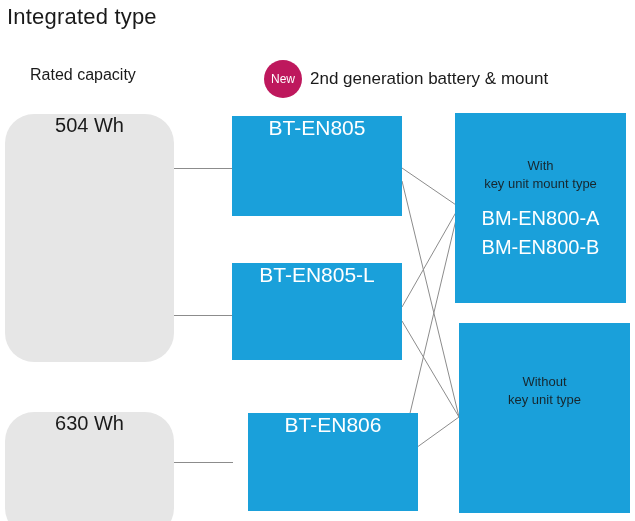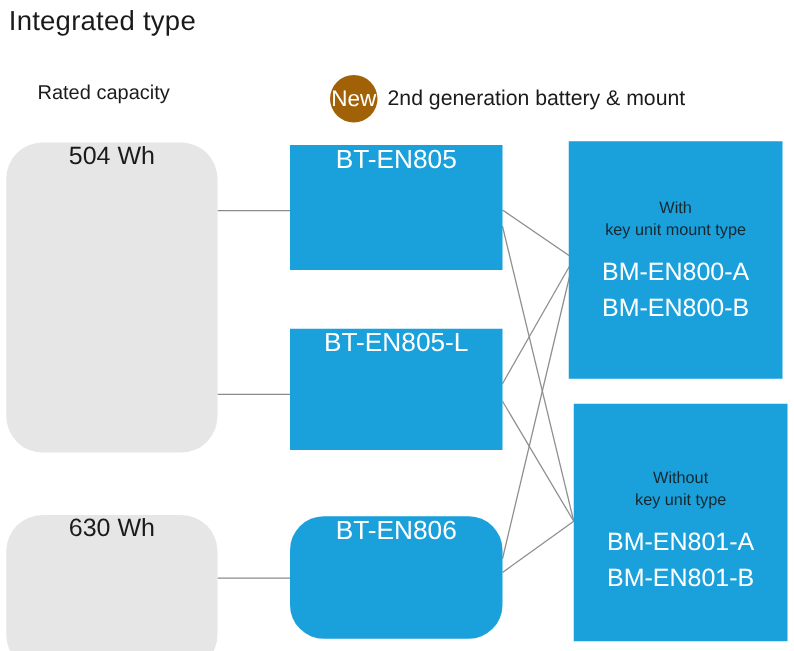--- a/index.html
+++ b/index.html
@@ -32,23 +32,23 @@
     font-size: 16px;
     color: #1a1a1a;
   }
   .new-badge {
     position: absolute;
     left: 264px;
     top: 60px;
     width: 38px;
     height: 38px;
     border-radius: 50%;
-    background: #a16207;
+    background: #be185d;
     color: #ffffff;
-    font-size: 18px;
+    font-size: 12px;
     display: flex;
     align-items: center;
     justify-content: center;
   }
   .gen-label {
     position: absolute;
     left: 310px;
     top: 69px;
     font-size: 17px;
     color: #1a1a1a;
@@ -74,21 +74,21 @@
   }
   .blue-box {
     background: #1aa0da;
     color: #ffffff;
     font-size: 21px;
   }
   .cap-504 { left: 5px;   top: 114px; width: 169px; height: 248px; }
   .cap-630 { left: 5px;   top: 412px; width: 169px; height: 125px;  }
   .bat-1   { left: 232px; top: 116px; width: 170px; height: 100px; }
   .bat-2   { left: 232px; top: 263px; width: 170px; height: 97px;  }
-  .bat-3   { left: 232px; top: 413px; width: 170px; height: 98px; border-radius: 27px;  }
+  .bat-3   { left: 248px; top: 413px; width: 170px; height: 98px;  }
   .mount-box {
     background: #1aa0da;
     flex-direction: column;
     align-items: center;
     justify-content: flex-start;
   }
   .mnt-1 { left: 455px; top: 113px; width: 171px; height: 190px; padding-top: 44px; }
   .mnt-2 { left: 459px; top: 323px; width: 171px; height: 190px; padding-top: 50px; }
   .mount-note {
     font-size: 13px;
@@ -156,19 +156,15 @@
       <div>BM-EN800-A</div>
       <div>BM-EN800-B</div>
     </div>
   </div>
 
   <div class="box mount-box mnt-2">
     <div class="mount-note">
       <div>Without</div>
       <div>key unit type</div>
     </div>
-    <div class="mount-models">
-      <div>BM-EN801-A</div>
-      <div>BM-EN801-B</div>
-    </div>
   </div>
 
 </div>
 
 </body></html>

